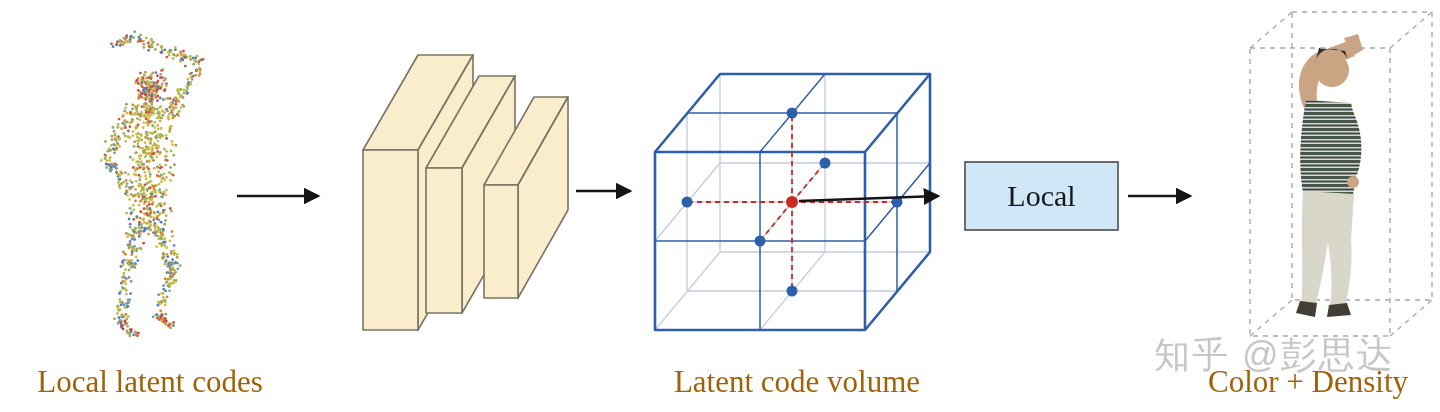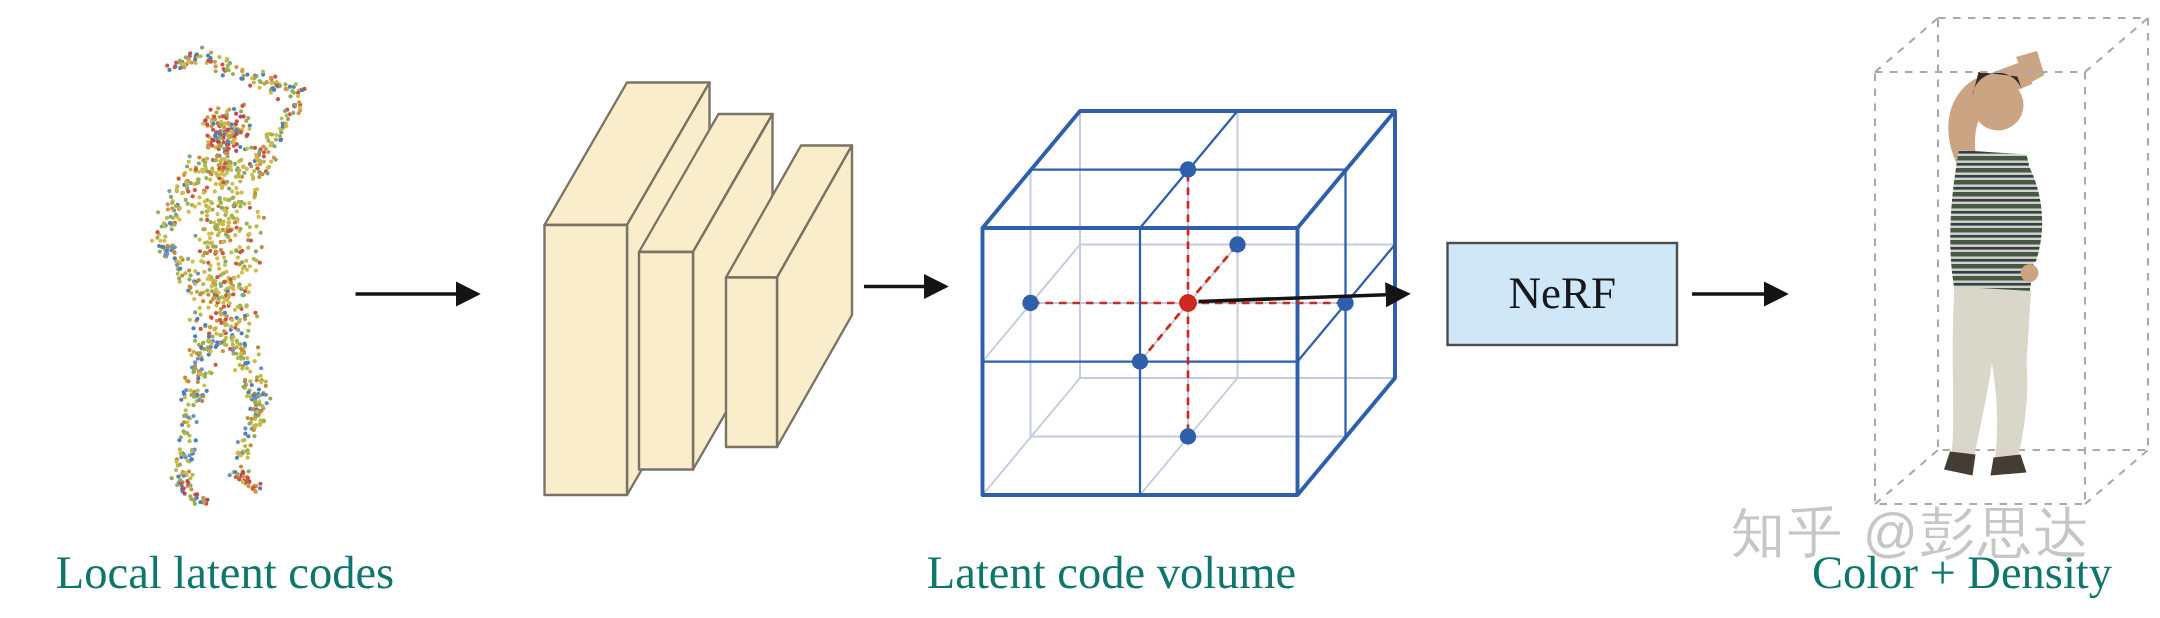--- a/index.html
+++ b/index.html
@@ -3,25 +3,25 @@
 <meta charset="utf-8">
 <style>
   * { margin:0; padding:0; box-sizing:border-box; }
   html,body { width:1440px; height:412px; overflow:hidden; background:#ffffff; }
   body { font-family:"Liberation Serif","DejaVu Serif",serif; }
   .canvas { position:relative; width:1440px; height:412px; background:#fff; }
   svg.stage { position:absolute; left:0; top:0; }
 
   .caption {
     position:absolute; top:364px; height:44px;
-    font-size:31px; color:#0f766e; text-align:center; white-space:nowrap;
+    font-size:31px; color:#a16207; text-align:center; white-space:nowrap;
   }
   .cap-1 { left:0px;    width:300px; }
   .cap-2 { left:325px;  width:265px; }
-  .cap-3 { left:576px;  width:330px; }
+  .cap-3 { left:632px;  width:330px; }
   .cap-4 { left:1173px; width:270px; }
 
   .nerf-label {
     position:absolute; left:965px; top:162px; width:153px; height:68px;
     display:flex; align-items:center; justify-content:center;
     font-size:30px; color:#15181c;
   }
 
   .watermark {
     position:absolute; left:1120px; top:331px;
@@ -1364,20 +1364,20 @@
         <path d="M1329,305 L1347,303 L1351,315 L1327,317 Z" fill="#3a332c"></path>
         <path d="M1300,301 L1317,303 L1315,317 L1296,313 Z" fill="#3a332c"></path>
       </g>
 
       <g>
         <rect class="dashed-edge" x="1250" y="48" width="140" height="288"></rect>
       </g>
     </g>
   </svg>
 
-  <div class="nerf-label">NeRF</div>
+  <div class="nerf-label">Local</div>
 
   <div class="caption cap-1">Local latent codes</div>
   <div class="caption cap-3">Latent code volume</div>
   <div class="caption cap-4">Color + Density</div>
 
   <div class="watermark">知乎 @彭思达</div>
 </div>
 
 </body></html>

